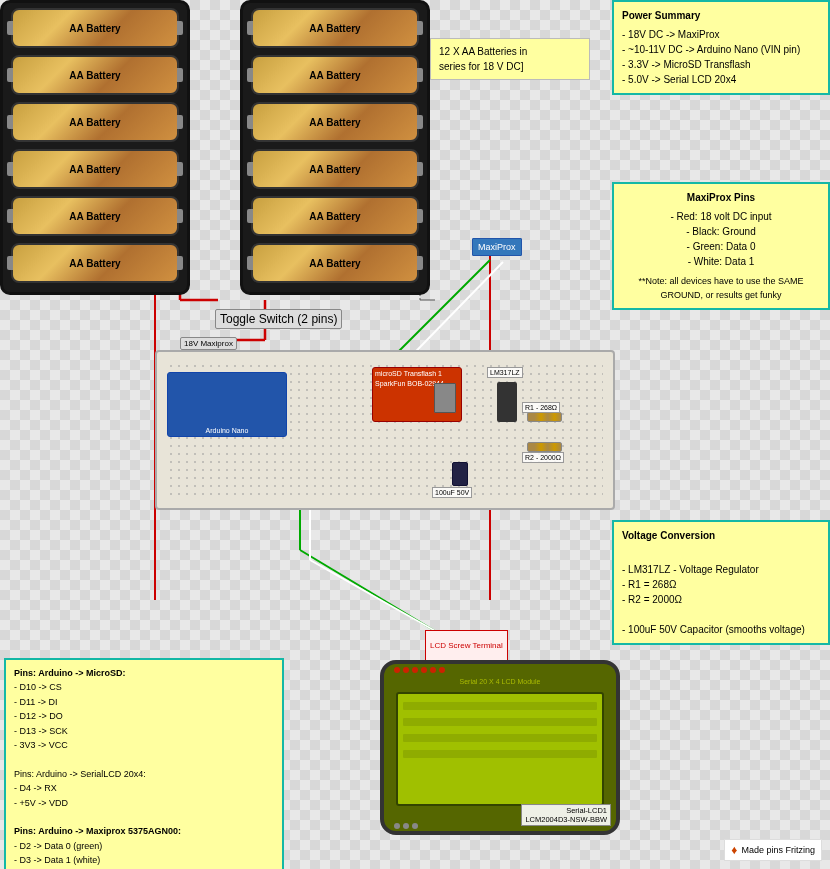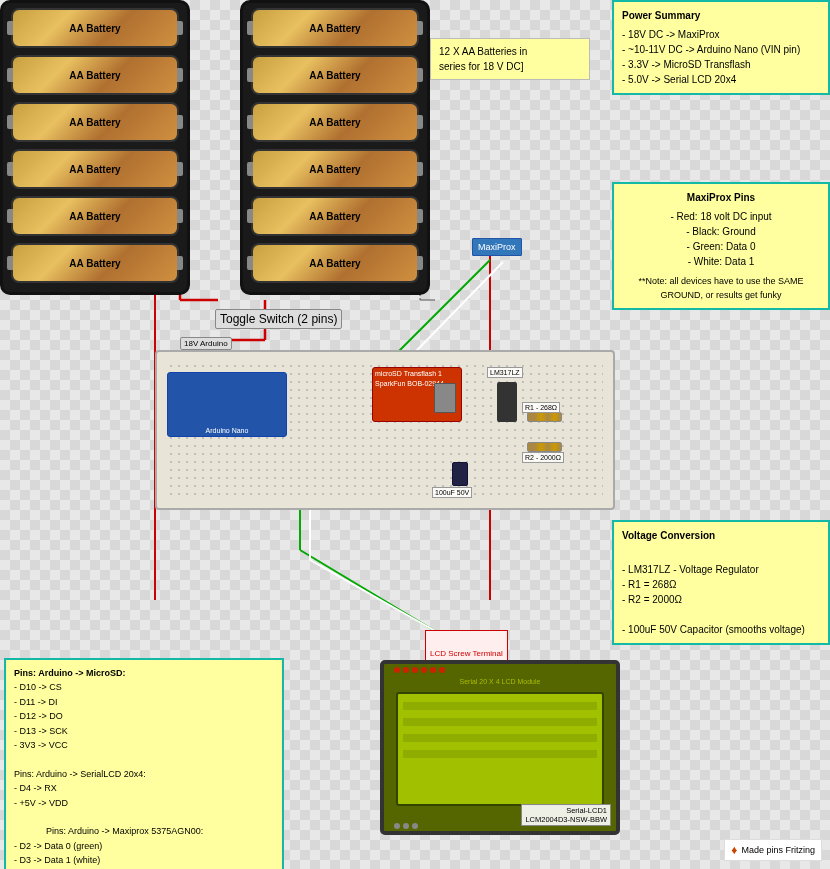--- a/index.html
+++ b/index.html
@@ -216,31 +216,31 @@
     <div>- D10 -&gt; CS</div>
     <div>- D11 -&gt; DI</div>
     <div>- D12 -&gt; DO</div>
     <div>- D13 -&gt; SCK</div>
     <div>- 3V3 -&gt; VCC</div>
     <br>
     <div style="font-weight:normal;">Pins: Arduino -&gt; SerialLCD 20x4:</div>
     <div>- D4 -&gt;  RX</div>
     <div>- +5V -&gt; VDD</div>
     <br>
-    <div style="font-weight:normal;margin-left:32px;">Pins: Arduino -&gt; Maxiprox 5375AGN00:</div>
+    <div style="font-weight:bold;">Pins: Arduino -&gt; Maxiprox 5375AGN00:</div>
     <div>- D2 -&gt;  Data 0 (green)</div>
     <div>- D3 -&gt;  Data 1 (white)</div>
   </div>
 
   <div style="position:absolute; left:215px; top:293px; background:#ddd; border:1px solid #888; padding:2px 4px; font-size:12px; border-radius:2px; white-space:nowrap;margin-top:16px;">
     Toggle Switch (2 pins)
   </div>
 
   <div style="position:absolute; left:180px; top:337px; background:#ddd; border:1px solid #888; padding:1px 3px; font-size:8px; border-radius:2px;">
-    18V Arduino
+    18V Maxiprox
   </div>
 
   <div style="position:absolute; left:155px; top:350px; width:460px; height:160px; background:#e8e4d8; border:2px solid #aaa; border-radius:4px;">
 
     <div style="position:absolute; left:10px; top:10px; right:10px; bottom:10px; background-image: radial-gradient(circle, #999 1px, transparent 1px); background-size: 8px 8px; opacity:0.5;"></div>
 
     <div style="position:absolute; left:10px; top:20px; width:120px; height:65px; background:#2255aa; border:1px solid #1144aa; border-radius:3px;">
       <div style="position:absolute; bottom:2px; left:50%; transform:translateX(-50%); font-size:7px; color:white; white-space:nowrap;">Arduino Nano</div>
     </div>
 
@@ -262,25 +262,25 @@
 
     <div style="position:absolute; left:295px; top:110px; width:16px; height:24px; background:#222244; border:1px solid #111133; border-radius:2px;">
     </div>
     <div style="position:absolute; left:275px; top:135px; font-size:7px; background:rgba(255,255,255,0.8); padding:1px 2px; border:1px solid #999; white-space:nowrap;">100uF 50V</div>
   </div>
 
   <div style="position:absolute; left:472px; top:238px; background:#3377bb; border:1px solid #2255aa; padding:3px 5px; font-size:9px; color:white; border-radius:1px; white-space:nowrap;">
     MaxiProx
   </div>
 
-  <div style="position:absolute; left:425px; top:630px; background:#ffeeee; border:1px solid #cc0000; padding:18px 4px; font-size:8px; color:#cc0000; white-space:nowrap;">
+  <div style="position:absolute; left:425px; top:630px; background:#ffeeee; border:1px solid #cc0000; padding:10px 4px; font-size:8px; color:#cc0000; white-space:nowrap;">
     LCD Screw Terminal
   </div>
 
-  <div style="position:absolute; left:380px; top:660px; width:240px; height:175px; background:#556600; border:4px solid #333; border-radius:5px;">
+  <div style="position:absolute; left:380px; top:660px; width:240px; height:175px; background:#556600; border:4px solid #333; border-radius:16px;">
 
     <div style="position:absolute; top:0px; left:10px; right:10px; height:12px; display:flex; gap:3px; align-items:center;">
       <div style="width:6px;height:6px;background:#cc2200;border-radius:50%;"></div>
       <div style="width:6px;height:6px;background:#cc2200;border-radius:50%;"></div>
       <div style="width:6px;height:6px;background:#cc2200;border-radius:50%;"></div>
       <div style="width:6px;height:6px;background:#cc2200;border-radius:50%;"></div>
       <div style="width:6px;height:6px;background:#cc2200;border-radius:50%;"></div>
       <div style="width:6px;height:6px;background:#cc2200;border-radius:50%;"></div>
     </div>
 

